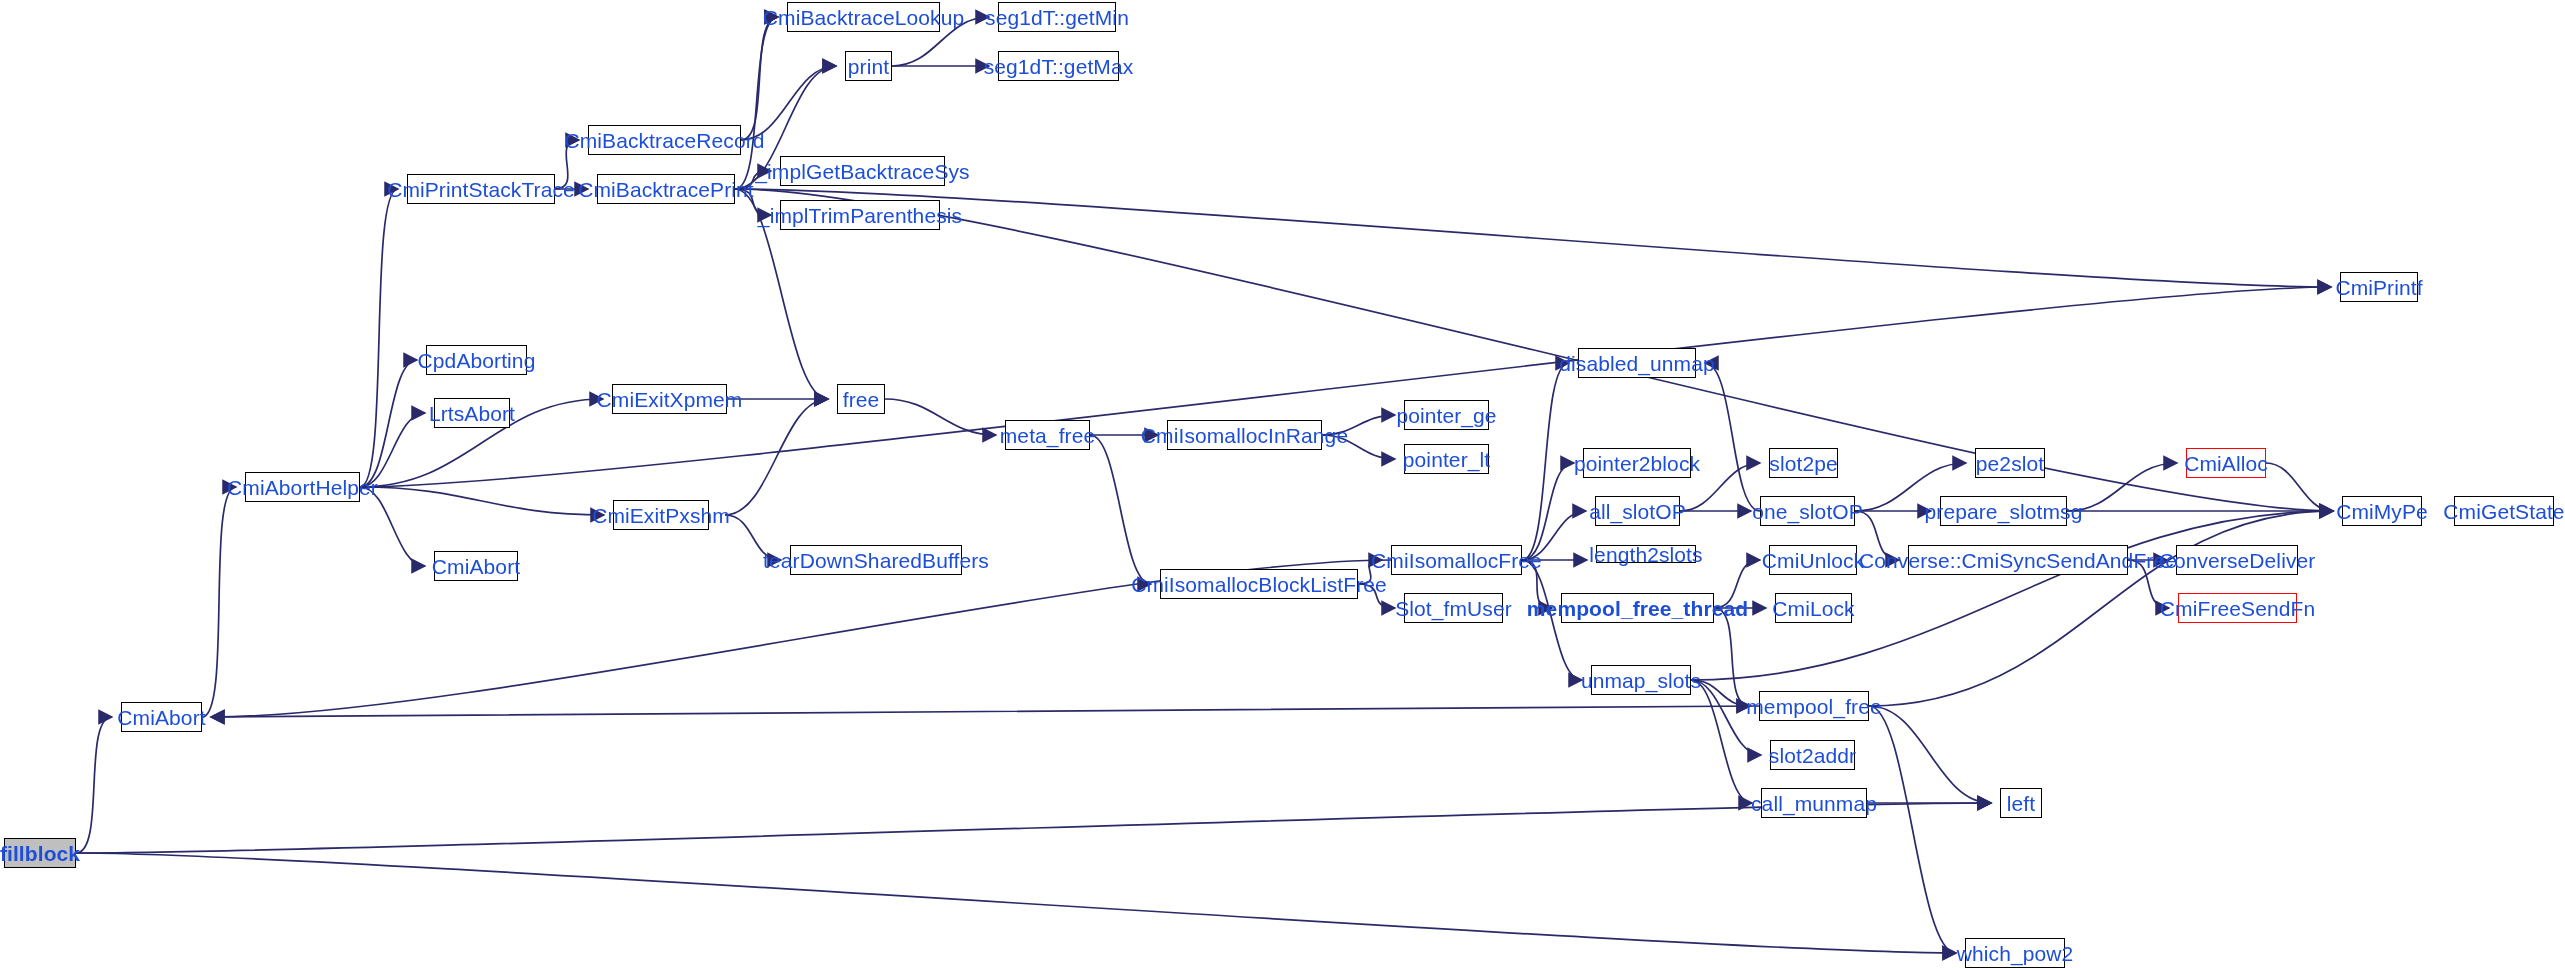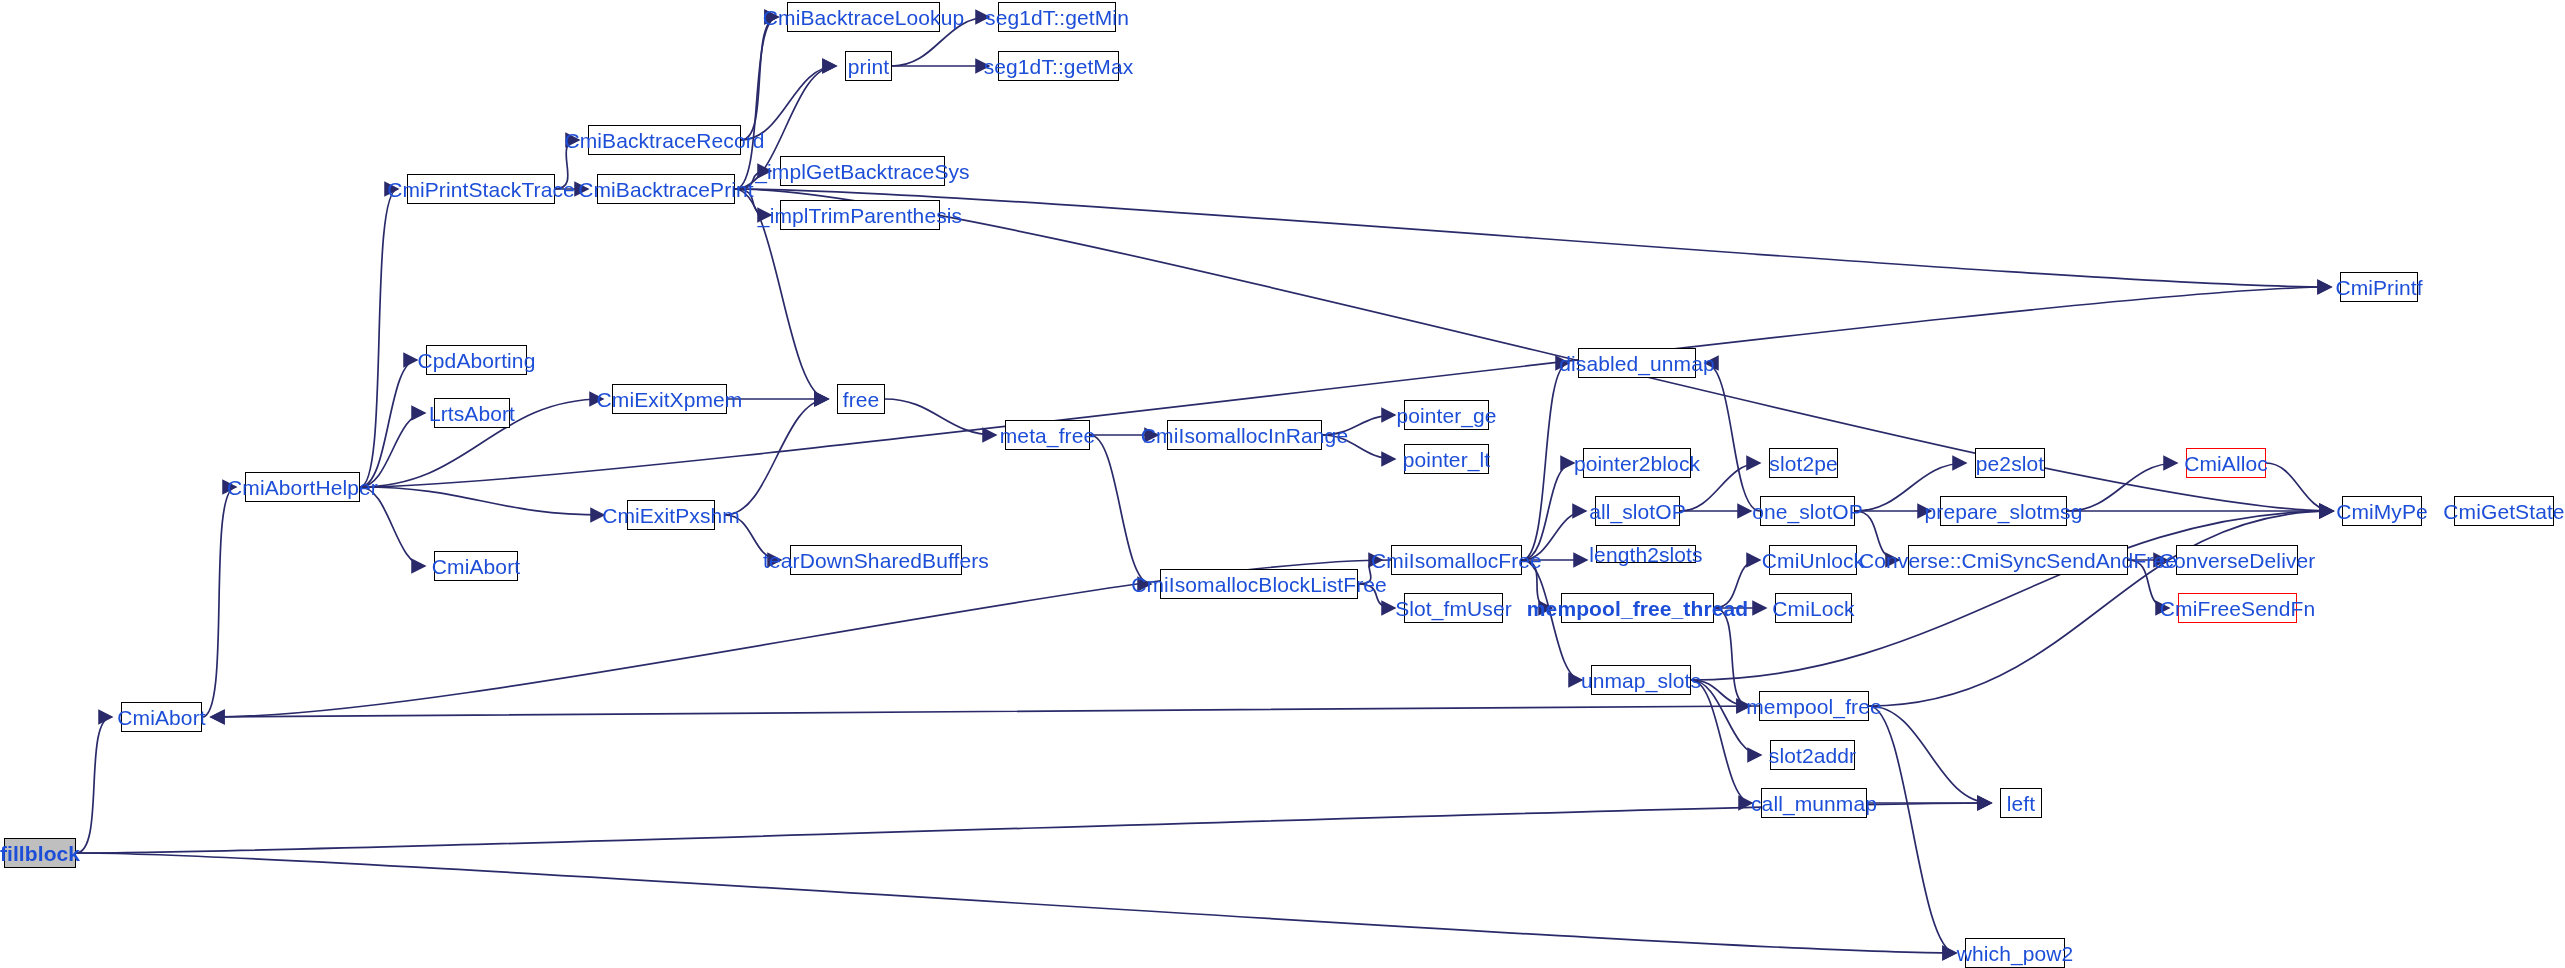--- a/index.html
+++ b/index.html
@@ -171,21 +171,21 @@
       </div>
       <div class="node" style="left: 1940px; top: 496px; width: 127px; height: 30px;">
         <span class="nlabel">prepare_slotmsg</span>
       </div>
       <div class="node" style="left: 2342px; top: 496px; width: 80px; height: 30px;">
         <span class="nlabel">CmiMyPe</span>
       </div>
       <div class="node" style="left: 2454px; top: 496px; width: 100px; height: 30px;">
         <span class="nlabel">CmiGetState</span>
       </div>
-      <div class="node" style="left: 613px; top: 500px; width: 88px; height: 30px; margin-left: 14px;">
+      <div class="node" style="left: 613px; top: 500px; width: 96px; height: 30px;">
         <span class="nlabel">CmiExitPxshm</span>
       </div>
       <div class="node" style="left: 1391px; top: 545px; width: 131px; height: 30px;">
         <span class="nlabel">CmiIsomallocFree</span>
       </div>
       <div class="node" style="left: 1596px; top: 545px; width: 100px; height: 18px;">
         <span class="nlabel">length2slots</span>
       </div>
       <div class="node" style="left: 1769px; top: 545px; width: 88px; height: 30px;">
         <span class="nlabel">CmiUnlock</span>

